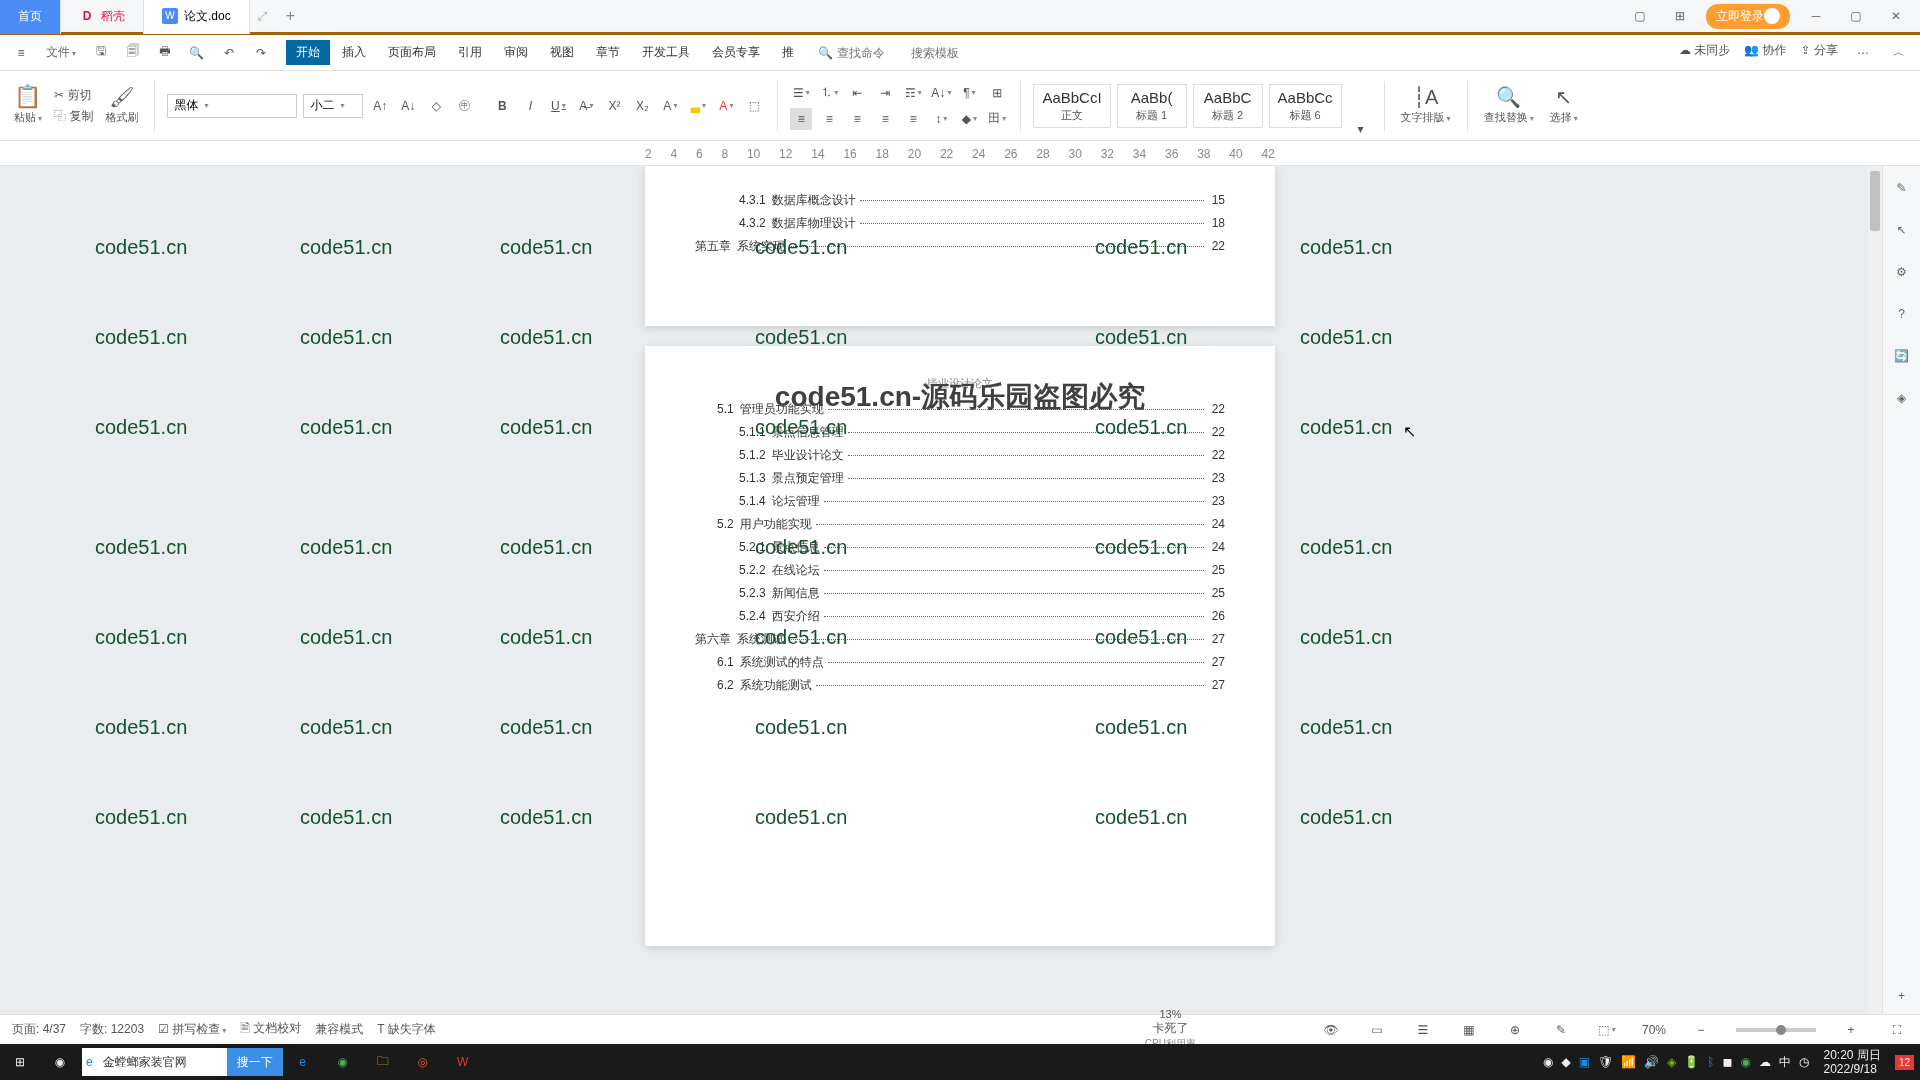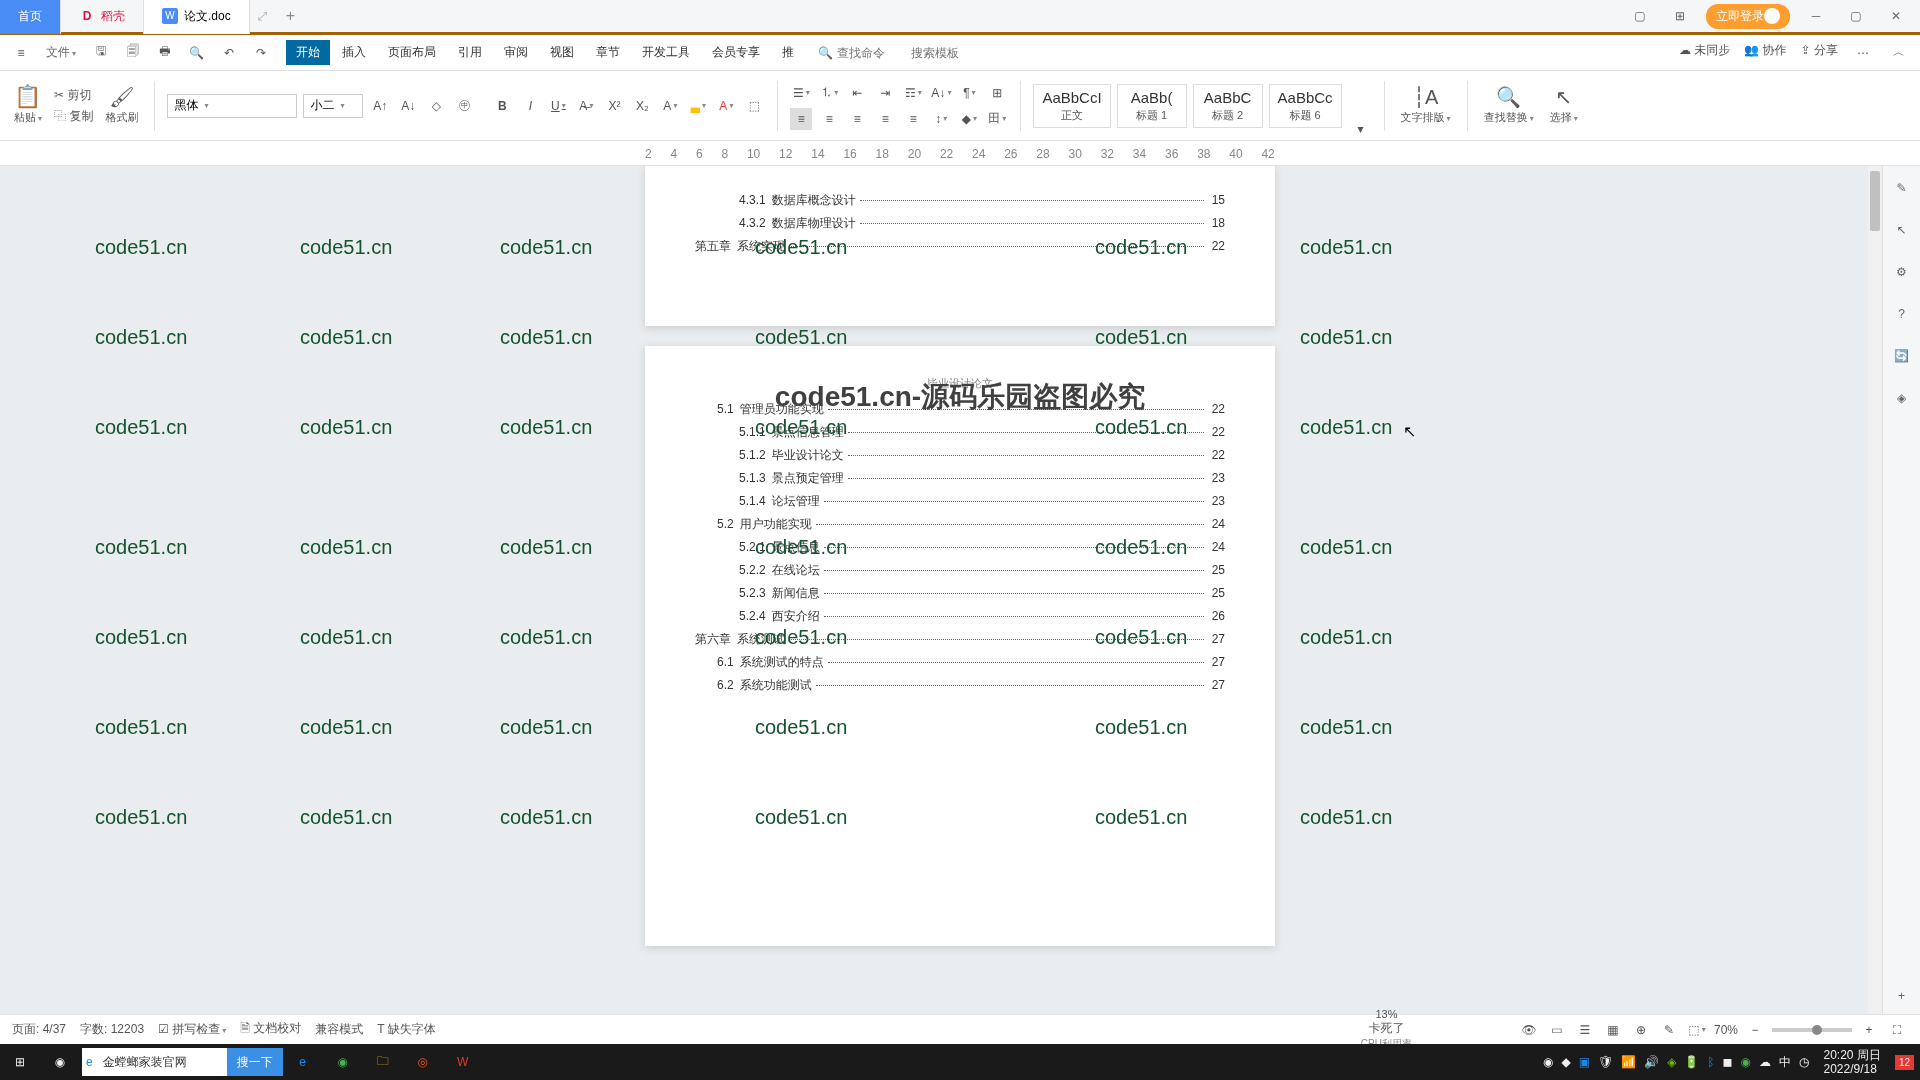--- a/index.html
+++ b/index.html
@@ -42,21 +42,21 @@
 .tocline .pg{margin-left:4px}
 .ind1{padding-left:0}
 .ind2{padding-left:22px}
 .ind3{padding-left:44px}
 .pageheader{text-align:center;font-size:11px;color:#888;margin-bottom:10px;font-family:SimSun}
 .watermark{position:absolute;color:#14532d;font-size:20px;pointer-events:none;z-index:5}
 .redwm{position:absolute;color:#404040;font-size:28px;font-weight:bold;z-index:6;pointer-events:none}
 .sidetools{position:absolute;right:0;top:166px;width:38px;background:#f5f6f7;border-left:1px solid #e0e0e0;height:calc(100% - 196px);display:flex;flex-direction:column;align-items:center;padding-top:10px;gap:18px;color:#666}
 .sidetools .sicon{width:24px;height:24px;display:flex;align-items:center;justify-content:center;cursor:pointer}
 .statusbar{position:absolute;bottom:36px;left:0;right:0;height:30px;background:#fff;border-top:1px solid #e0e0e0;display:flex;align-items:center;padding:0 12px;gap:14px;color:#555;font-size:12px}
-.statusbar .right{margin-left:auto;display:flex;align-items:center;gap:6px}
+.statusbar .right{margin-left:auto;display:flex;align-items:center;gap:24px}
 .taskbar{position:absolute;bottom:0;left:0;right:0;height:36px;background:#1a1a1a;display:flex;align-items:center;color:#eee}
 .taskbar .tb{width:40px;height:36px;display:flex;align-items:center;justify-content:center;cursor:pointer}
 .taskbar .search{background:#fff;height:28px;display:flex;align-items:center;margin-left:2px}
 .taskbar .search input{border:none;width:130px;padding:0 6px;outline:none;color:#333;font-size:12px}
 .taskbar .search .sbtn{background:#3b8fe4;color:#fff;padding:0 10px;height:28px;display:flex;align-items:center}
 .taskbar .tray{margin-left:auto;display:flex;align-items:center;gap:8px;padding-right:6px;font-size:11px}
 .clock{text-align:left;line-height:1.2;padding:0 6px}
 .drop::after{content:"▾";font-size:8px;margin-left:2px;color:#888}
 .scrollv{position:absolute;right:38px;top:166px;width:14px;height:calc(100% - 196px);background:#f0f0f0}
 .scrollv .thumb{position:absolute;top:5px;width:10px;left:2px;height:60px;background:#c0c0c0;border-radius:2px}

